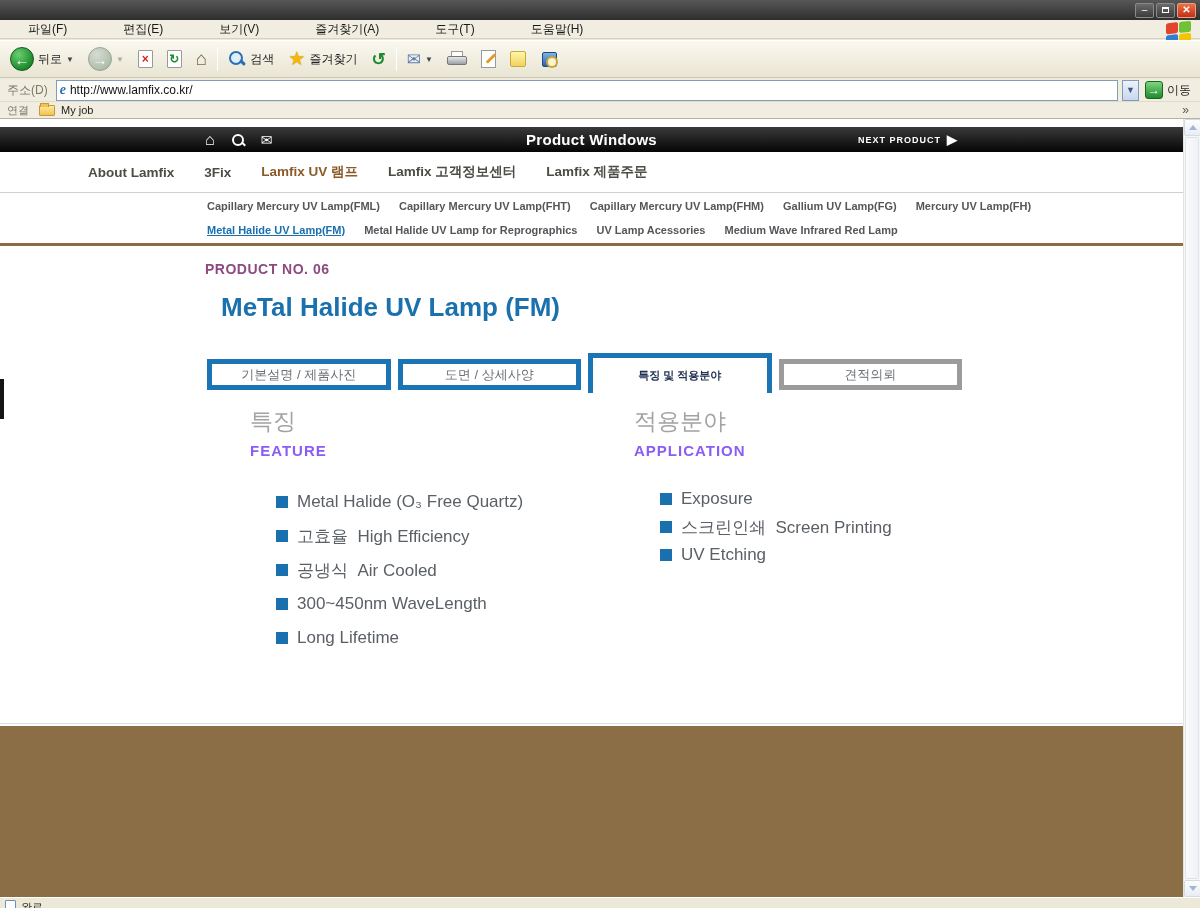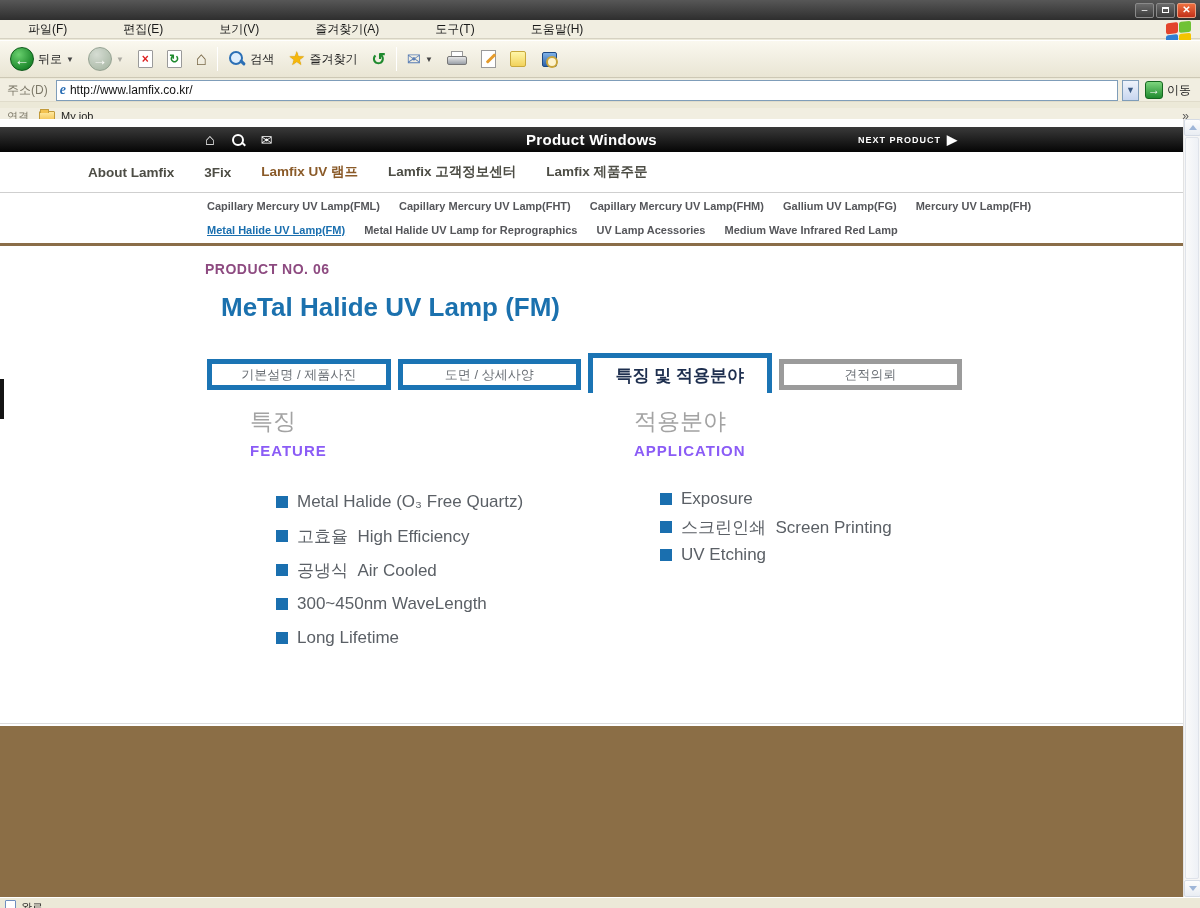--- a/index.html
+++ b/index.html
@@ -77,21 +77,21 @@
   .addr-input {
     flex:1; height:21px; background:#fff; border:1px solid #7f9db9;
     display:flex; align-items:center; gap:4px; padding:0 3px; position:relative;
   }
   .ie-e { color:#2b6fb5; font-weight:bold; font-style:italic; font-size:14px; font-family:"Liberation Serif",serif; }
   .addr-input input { border:none; outline:none; width:100%; font-size:12px; font-family:"Liberation Sans",sans-serif; color:#111; }
   .combo-btn { width:17px; height:21px; background:linear-gradient(#eef3fb,#c8d6ef); border:1px solid #7f9db9; font-size:9px; color:#3a5a84; display:flex; align-items:center; justify-content:center; cursor:pointer; }
   .go-btn { display:flex; align-items:center; gap:4px; padding:0 6px 0 2px; cursor:pointer; }
   .go-arrow { width:18px; height:18px; border-radius:3px; background:linear-gradient(#7ed67e,#1f8a2e); border:1px solid #15671f; color:#fff; font-weight:bold; display:flex; align-items:center; justify-content:center; font-size:12px; }
   .linksrow {
-    position:absolute; left:0; top:108px; width:1200px; height:17px;
+    position:absolute; left:0; top:102px; width:1200px; height:17px;
     background:#f1eee1; border-bottom:1px solid #b9b29a;
     display:flex; align-items:center; font-size:11px; gap:6px; padding:0 3px;
   }
   .folderico { position:relative; width:16px; height:11px; background:linear-gradient(#ffe9a0,#f3c24f); border:1px solid #c29a3a; border-radius:1px; }
   .folderico::before { content:""; position:absolute; left:0; top:-3px; width:7px; height:3px; background:#f3c24f; border:1px solid #c29a3a; border-bottom:none; border-radius:1px 1px 0 0; }
   .links-overflow { margin-left:auto; padding-right:8px; color:#555; font-size:12px; }
   
   .page { position:absolute; left:0; top:119px; width:1183px; height:778px; background:#fff; overflow:hidden; }
   .blackbar {
     position:absolute; left:0; top:8px; width:1183px; height:25px;
@@ -126,21 +126,21 @@
   .prodtitle { position:absolute; left:221px; top:173px; font-size:26px; font-weight:bold; color:#1b71ae; }
   .tabs { position:absolute; left:207px; top:234px; width:755px; display:flex; gap:7px; align-items:center; }
   .tab {
     flex:1; height:31px; margin-top:3px; background:#fff; border:5px solid #1b74b4;
     display:flex; align-items:center; justify-content:center;
     font-size:13px; color:#6b7076; cursor:pointer; white-space:nowrap;
   }
   .tab.gray { border-color:#9b9b9b; }
   .tab.active {
     margin-top:0; height:40px; border-bottom:none; padding-top:0;
-    font-weight:bold; color:#1e2f4f; font-size:17px;
+    font-weight:bold; color:#1e2f4f; font-size:11px;
   }
   .colhead-ko { font-size:23px; color:#a3a3a3; }
   .colhead-en { font-size:15px; font-weight:bold; color:#8b5cf6; letter-spacing:1px; margin-top:5px; }
   .featcol { position:absolute; left:250px; top:287px; }
   .appcol  { position:absolute; left:634px; top:287px; }
   .blist { margin-top:26px; margin-left:26px; list-style:none; }
   .blist li { display:flex; align-items:center; font-size:17px; color:#5b6066; }
   .feat .blist li { height:34px; }
   .app .blist li { height:28px; }
   .sqbullet { width:12px; height:12px; background:#1a6faf; margin-right:9px; flex:0 0 auto; }

